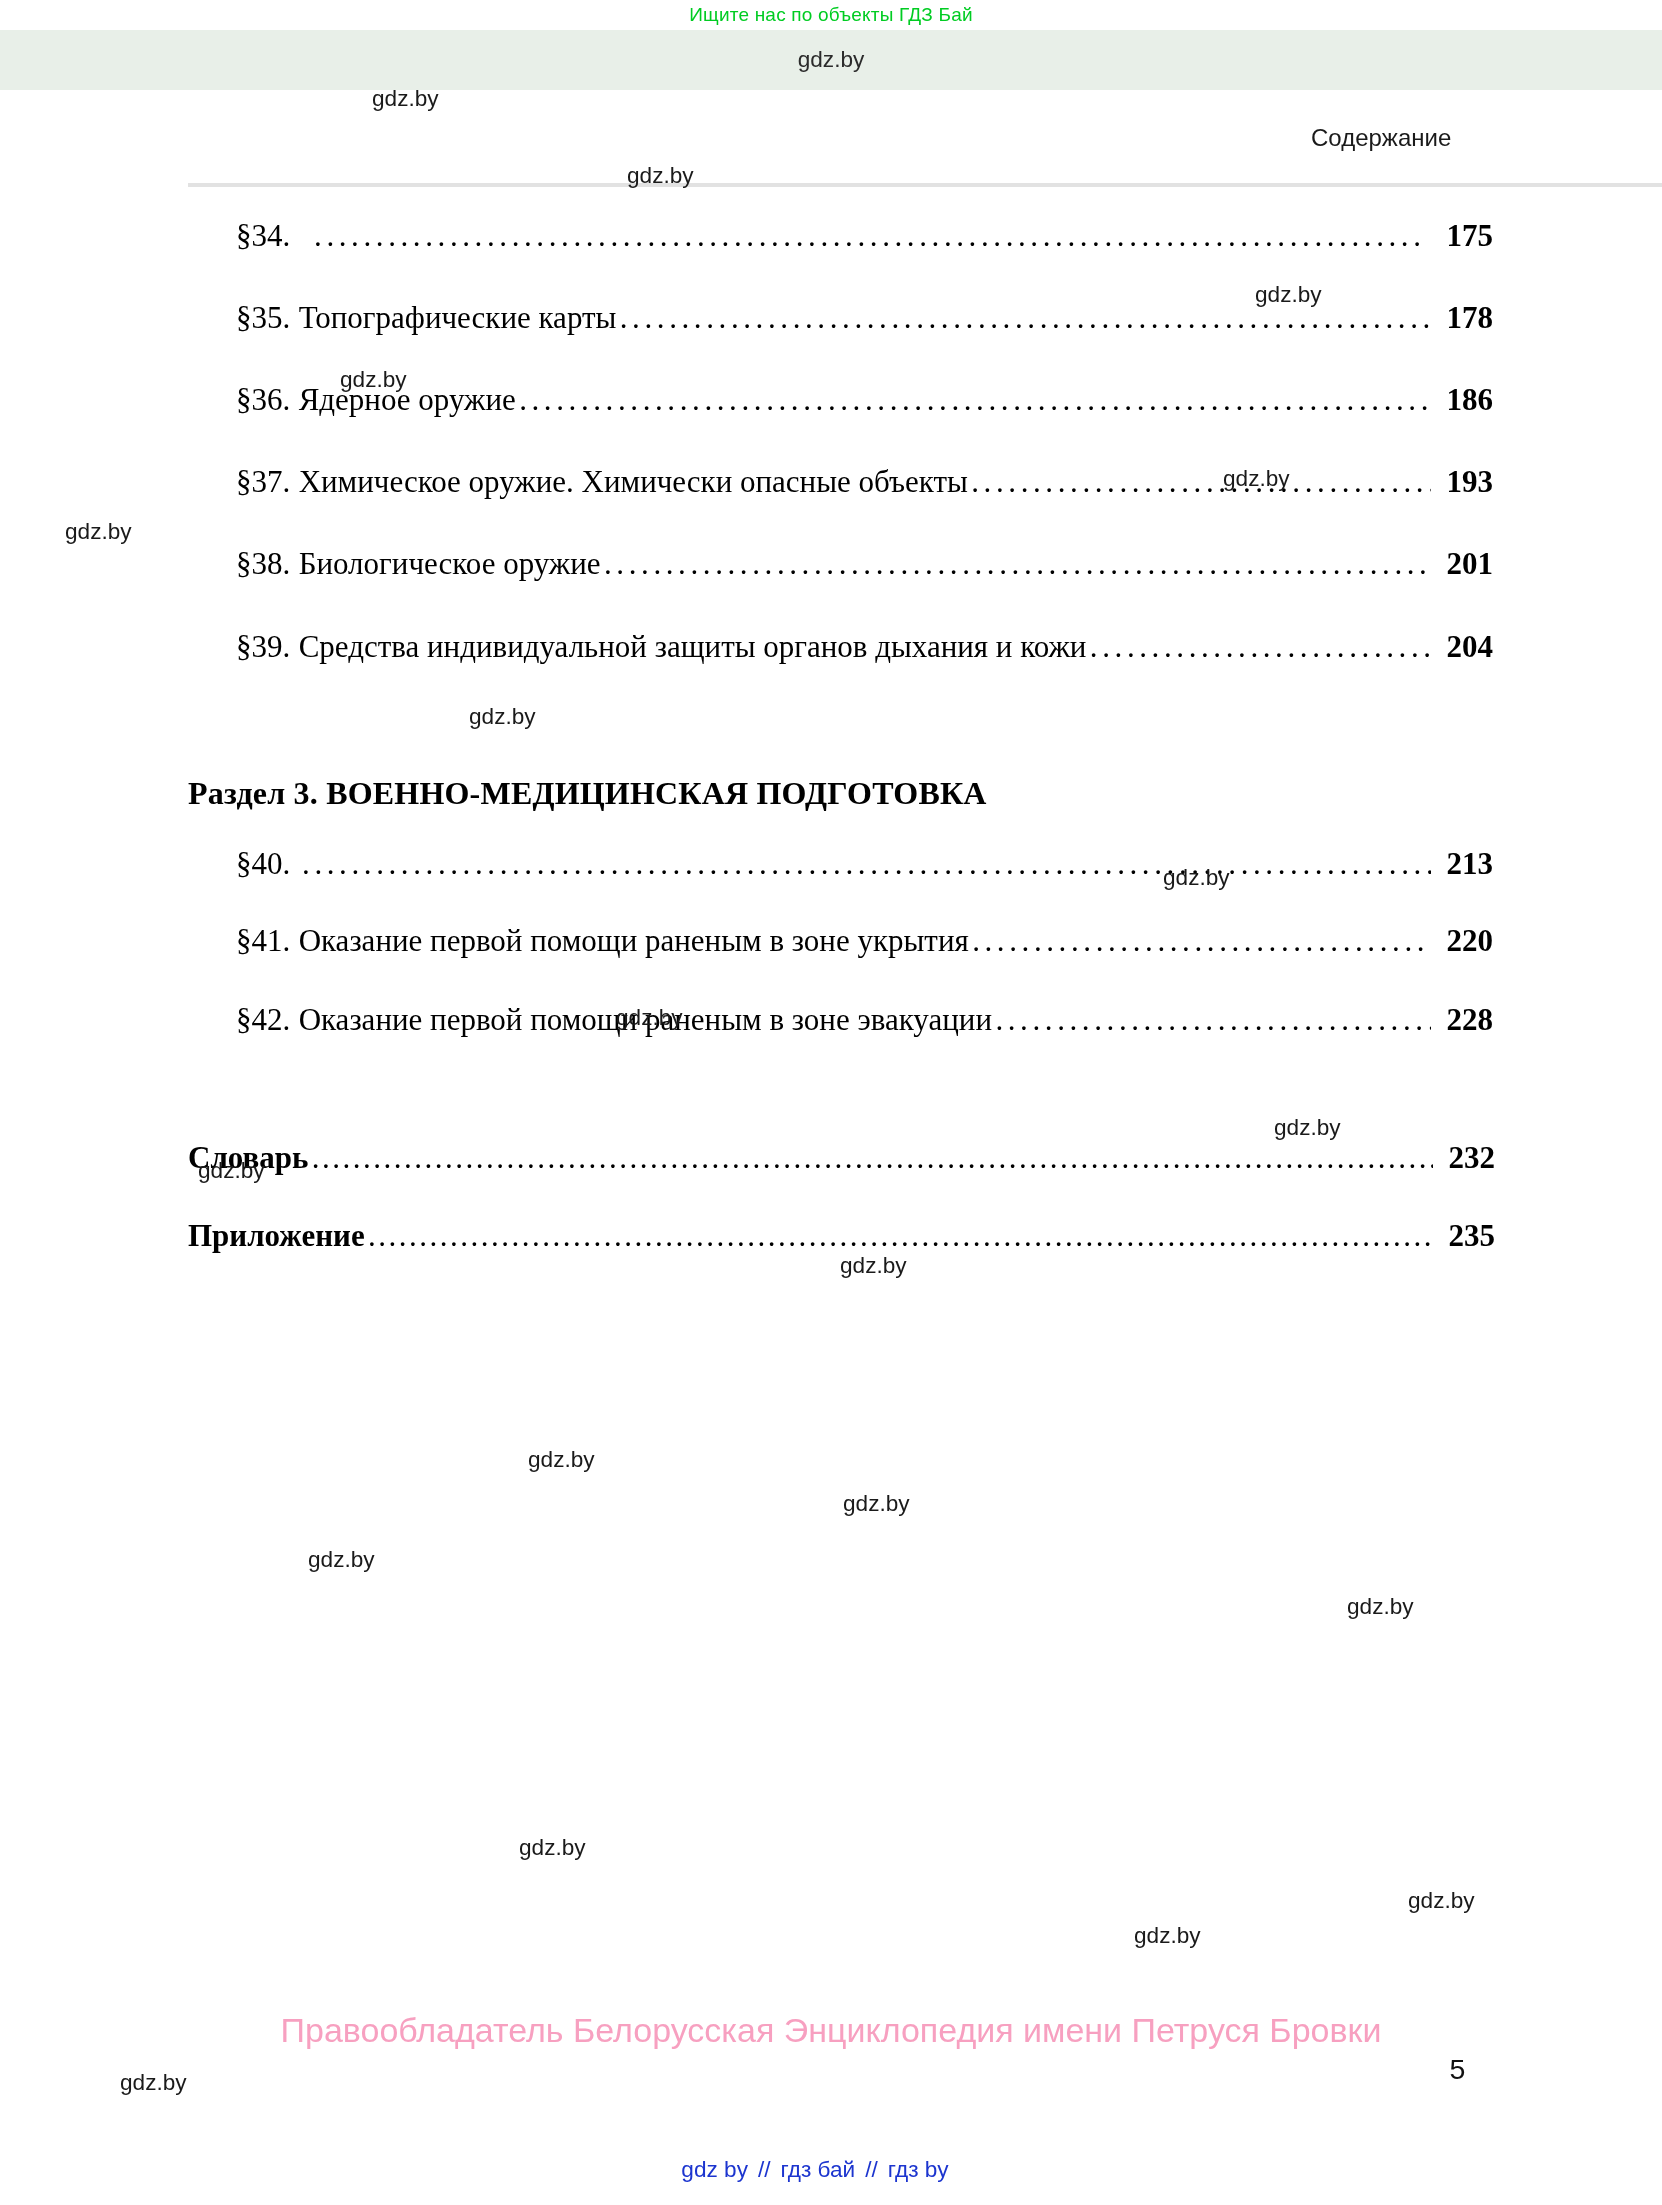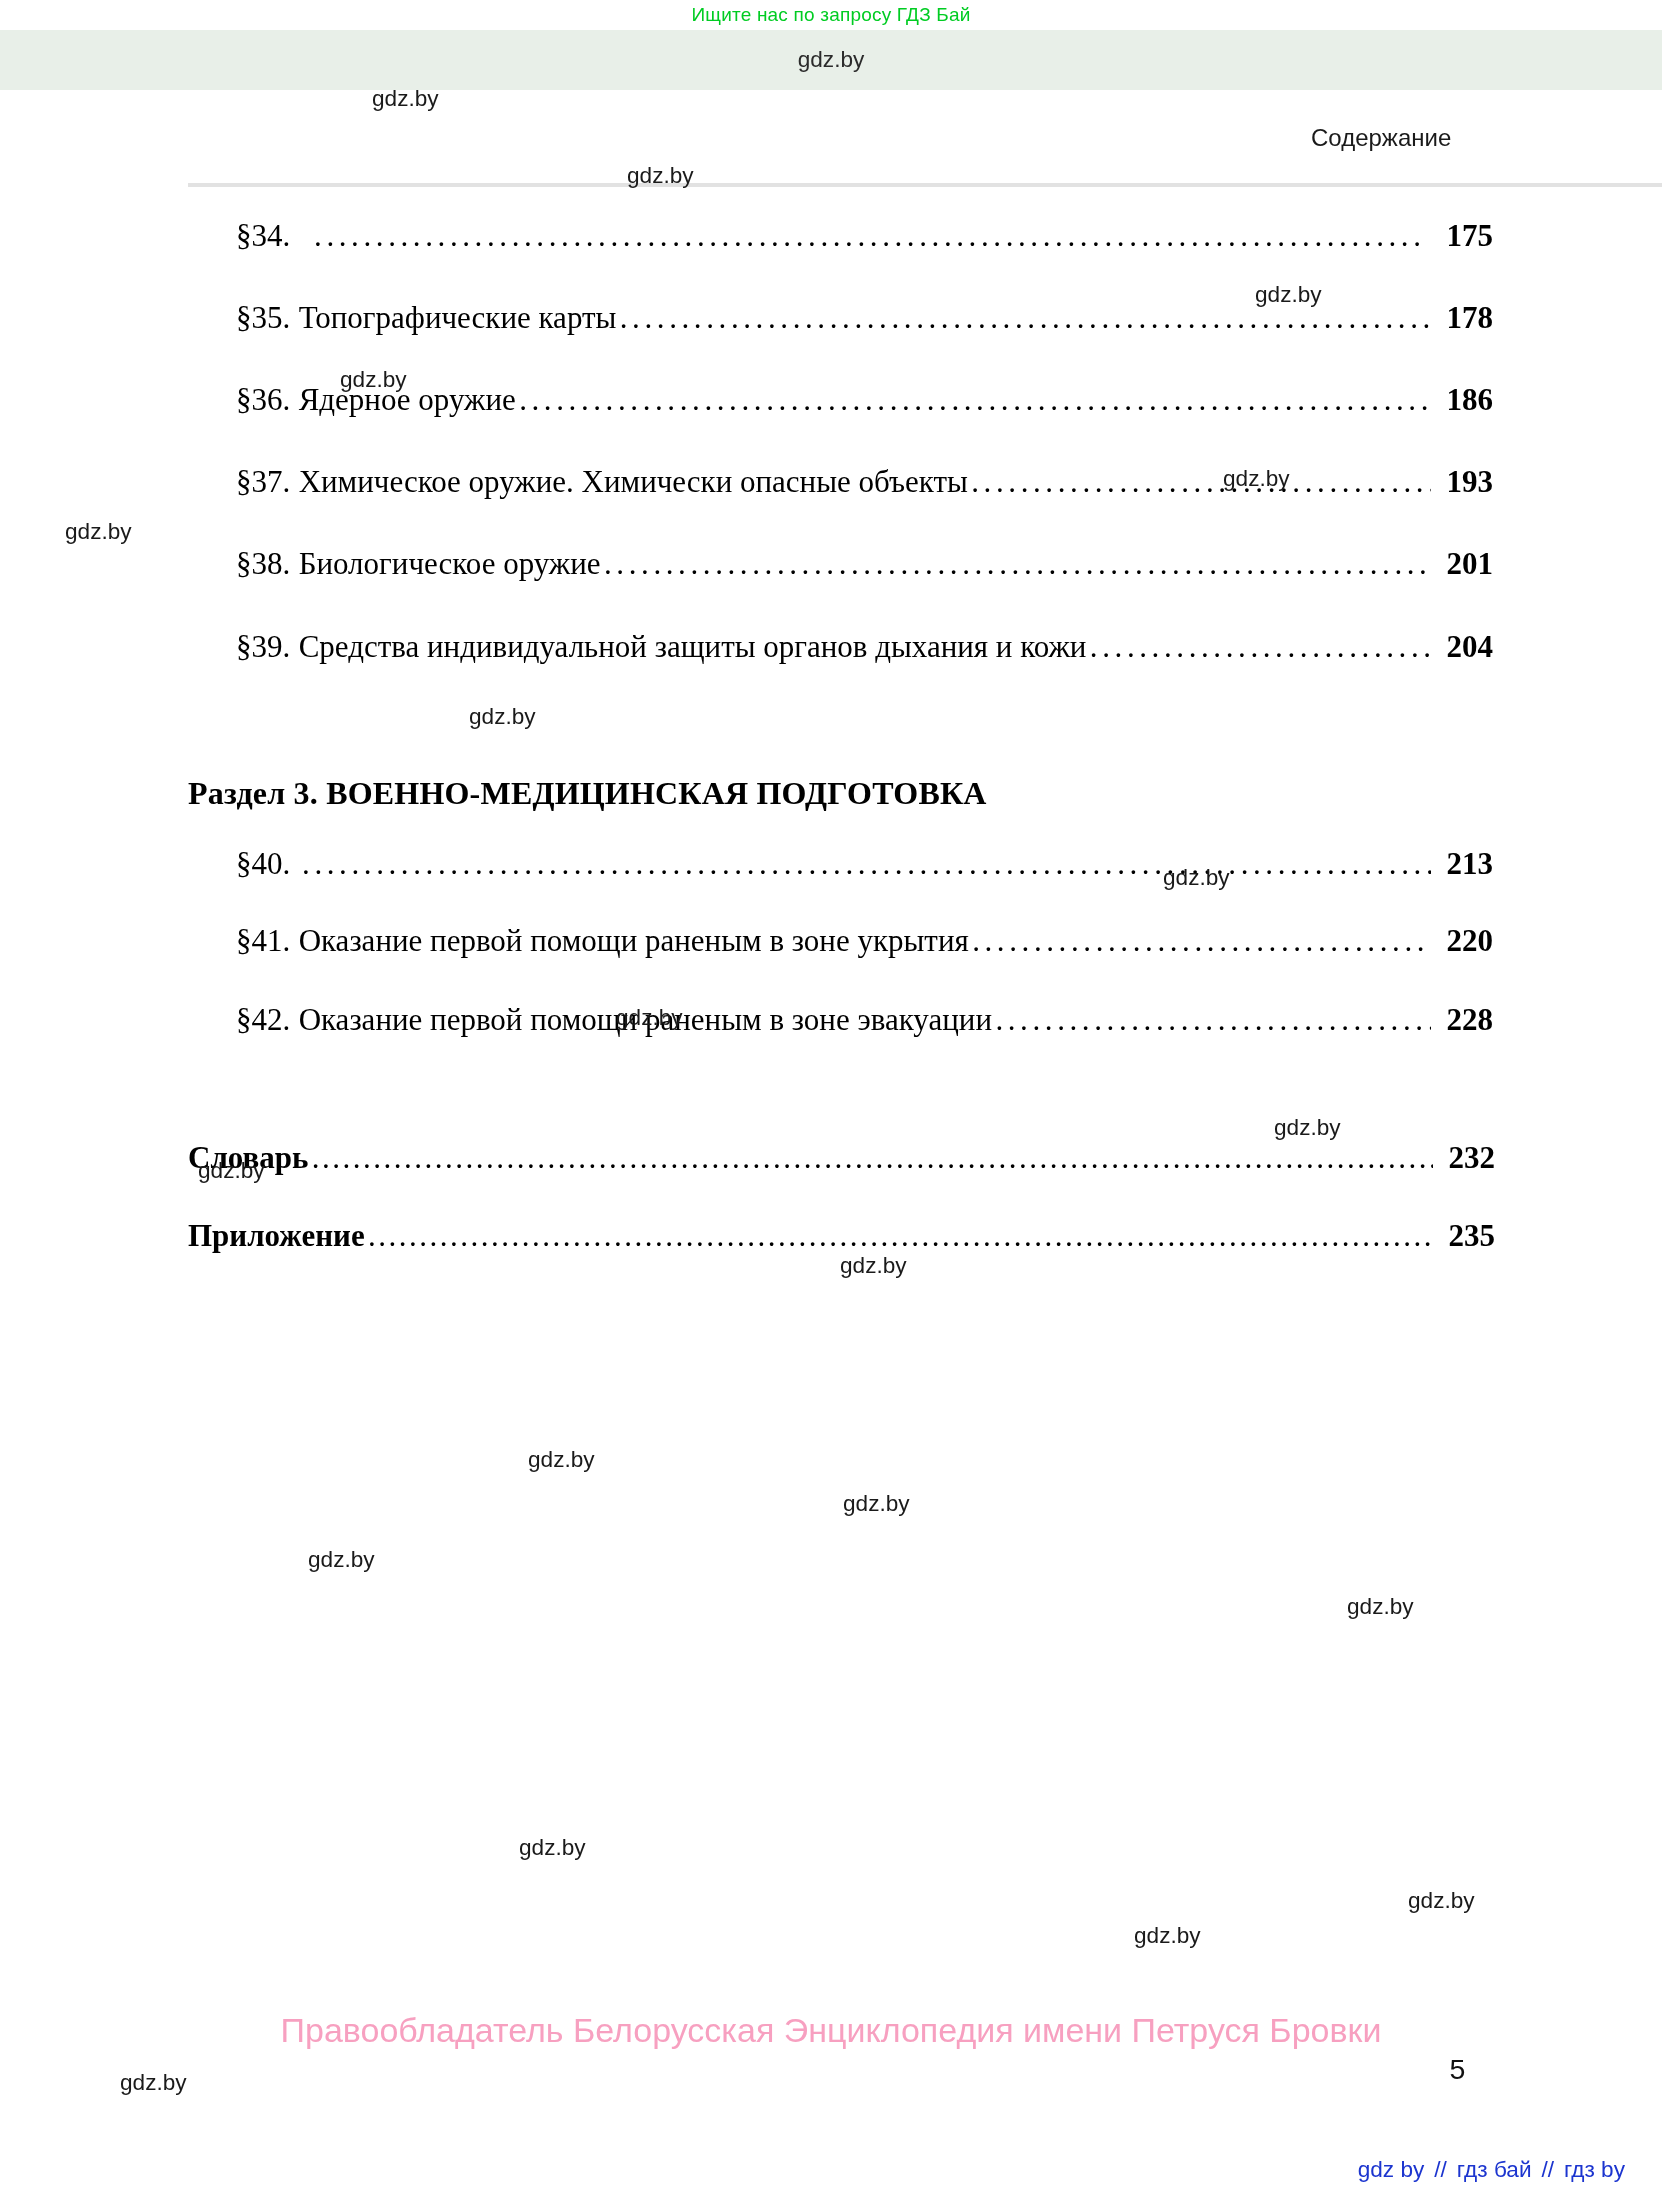--- a/index.html
+++ b/index.html
@@ -161,33 +161,33 @@
     font-size: 28.5px;
     color: #111;
   }
 
   
   .footer-links {
     position: absolute;
     left: 0;
     top: 2157px;
     width: 1630px;
-    text-align: right;
+    text-align: center;
     font-family: "Liberation Sans", "DejaVu Sans", sans-serif;
     font-size: 22.6px;
     color: #1c35cf;
     white-space: nowrap;
   }
   .footer-links span { padding: 0 5px; }
 </style>
 </head>
 <body>
 
 <div class="promo-strip">
-  <div class="promo-text">Ищите нас по запросу ГДЗ Бай</div>
+  <div class="promo-text">Ищите нас по объекты ГДЗ Бай</div>
 </div>
 
 <div class="header-band">
   <div class="header-band-wm">gdz.by</div>
 </div>
 
 <div class="running-head">Содержание</div>
 <div class="head-rule"></div>
 
 <div class="toc" id="toc-root">

